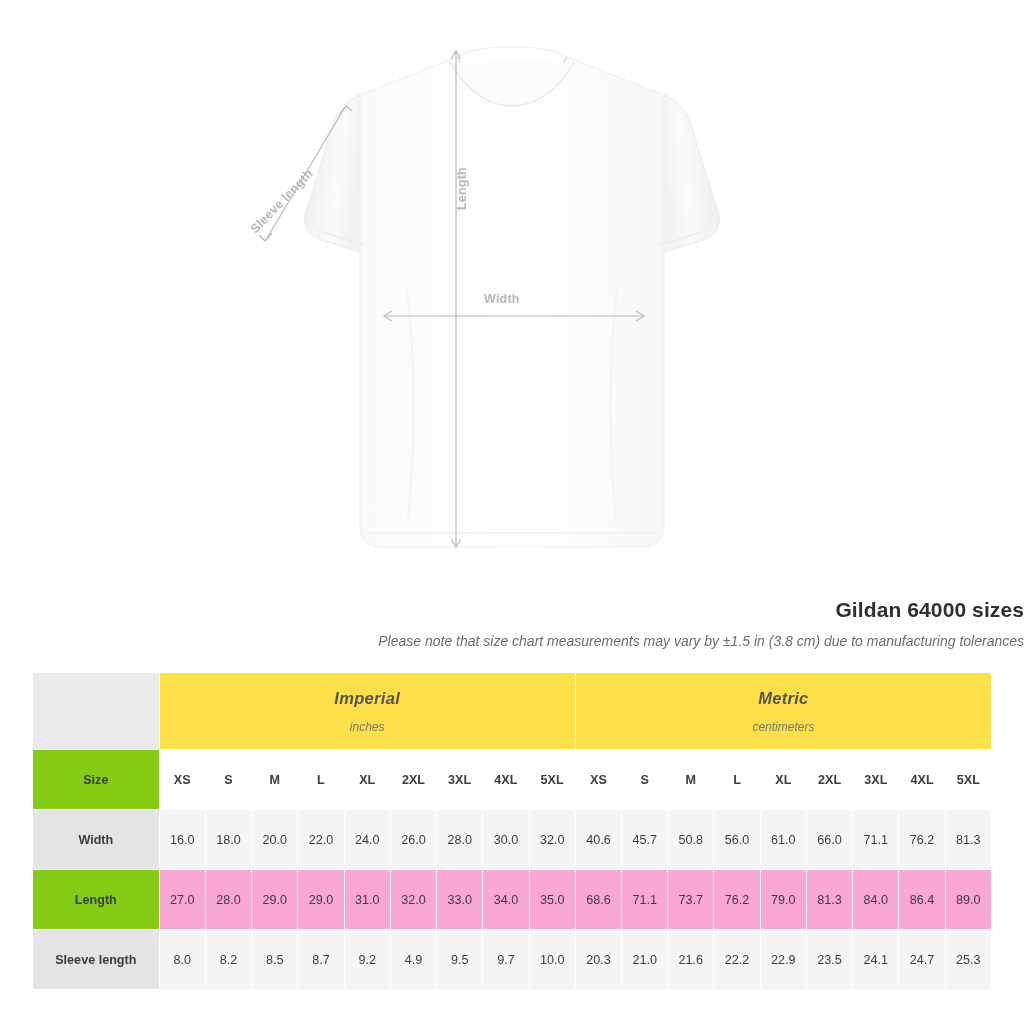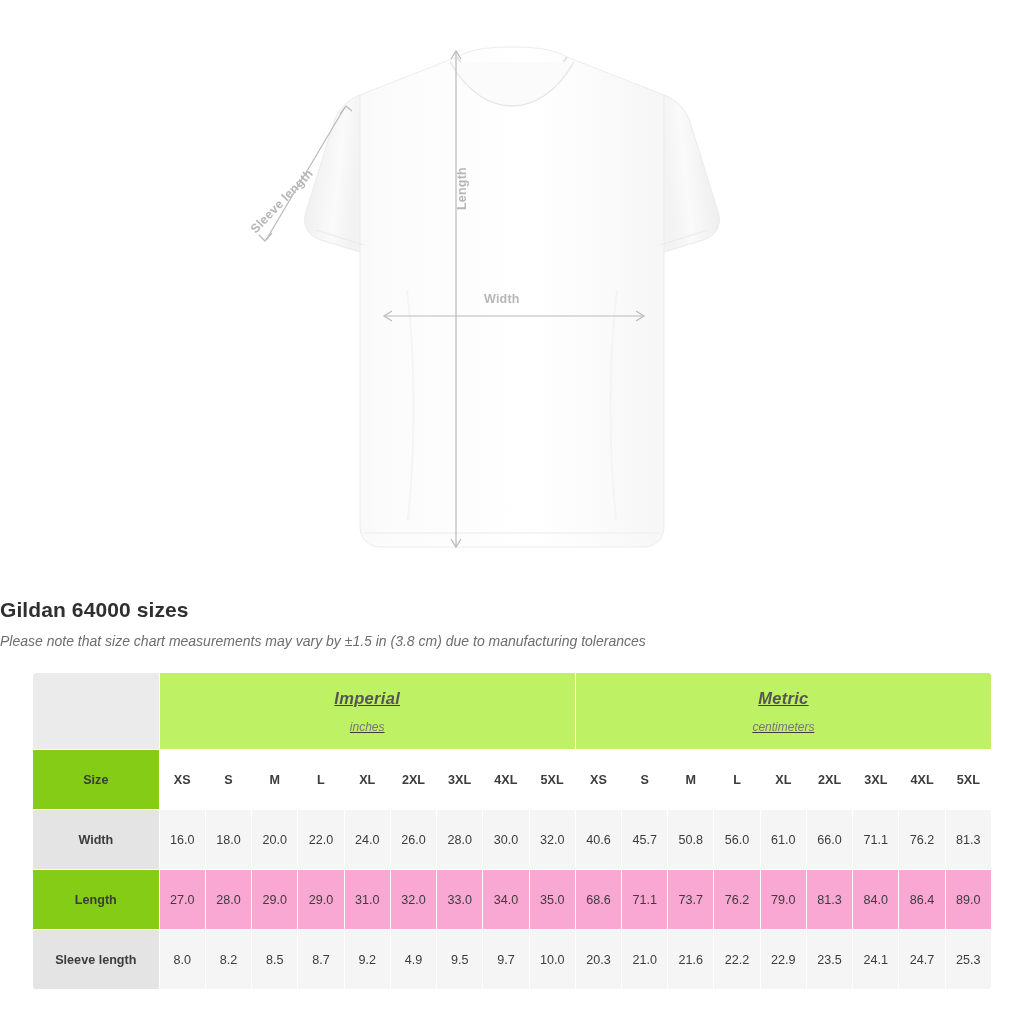--- a/index.html
+++ b/index.html
@@ -63,21 +63,21 @@
     transform: rotate(-46deg);
     transform-origin: left bottom;
   }
 
   
   .title-block {
     position: absolute;
     left: 0;
     top: 598px;
     width: 1024px;
-    text-align: left;
+    text-align: right;
   }
   .chart-title {
     font-size: 21px;
     font-weight: bold;
     color: #2f2f2f;
     margin: 0;
     letter-spacing: 0.1px;
   }
   .chart-note {
     margin-top: 11px;
@@ -103,23 +103,22 @@
   }
   table.size-table td, table.size-table th {
     border: 1px solid #ffffff;
     text-align: center;
     vertical-align: middle;
     font-size: 12.6px;
     color: #3c3c3c;
     padding: 0;
   }
   .unitcell {
-    background: #bef264;
+    background: #fde047;
     height: 76px;
-    text-decoration: underline;
   }
   .unitcell .unit-name {
     font-size: 16.5px;
     font-style: italic;
     font-weight: bold;
     color: #555555;
     letter-spacing: 0.3px;
   }
   .unitcell .unit-sub {
     margin-top: 12px;

